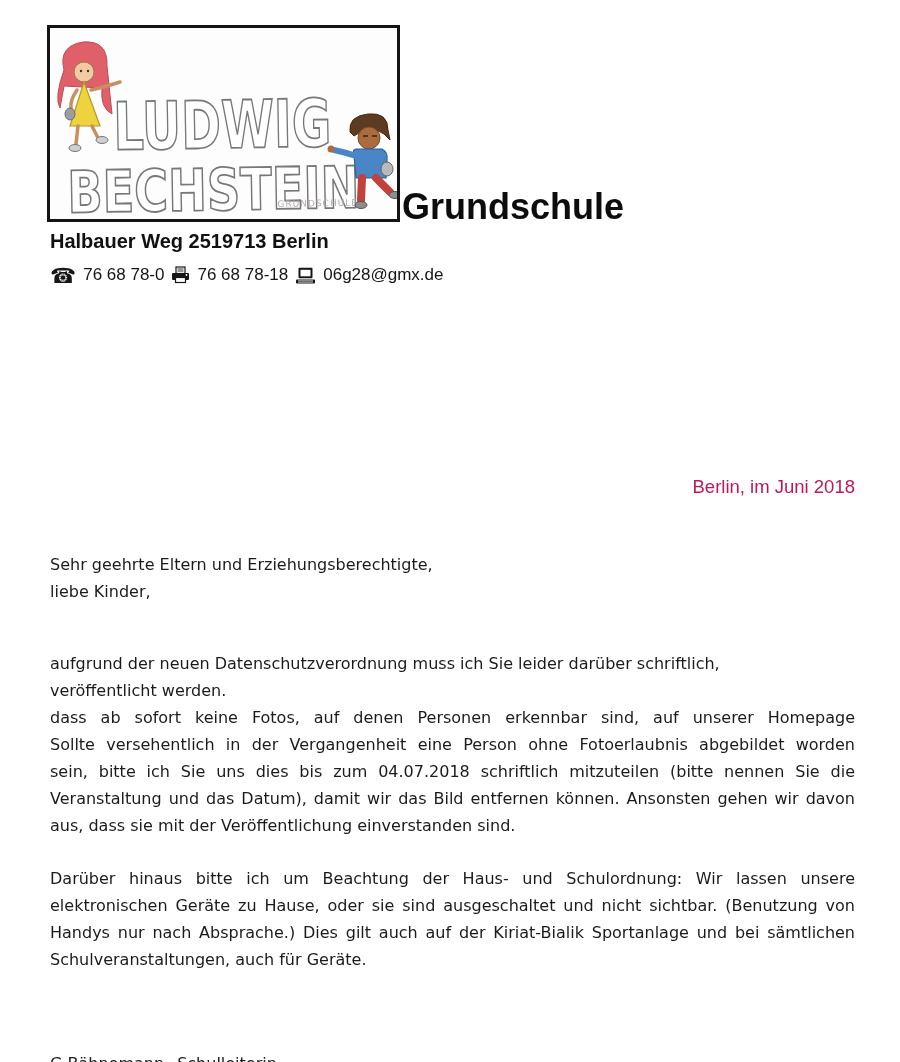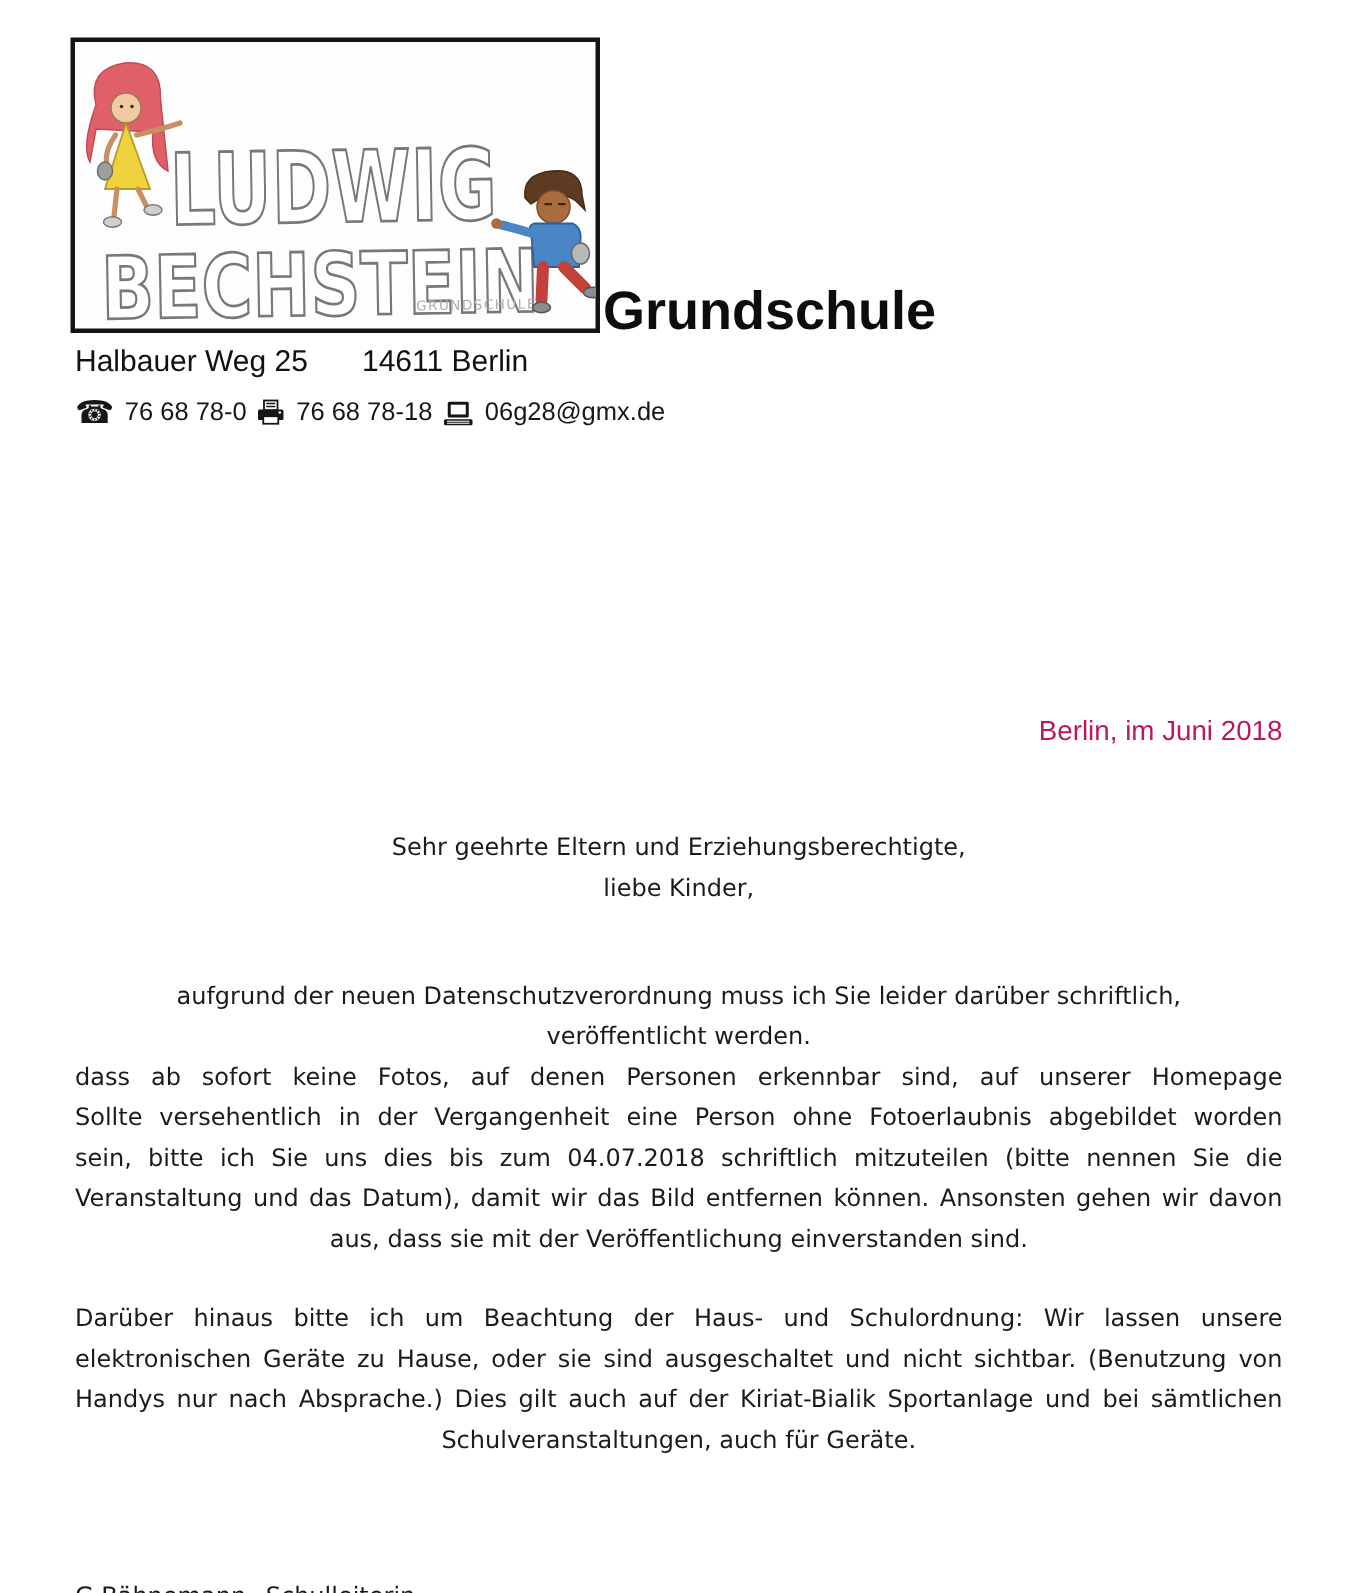--- a/index.html
+++ b/index.html
@@ -18,22 +18,22 @@
     border:3px solid #141414;
     background:#fdfdfd;
   }
   .school-type{
     position:absolute;left:402px;top:186px;
     font-size:36px;font-weight:bold;color:#0d0d0d;
     letter-spacing:0px;
   }
   .address-line{
     position:absolute;left:50px;top:230px;
-    font-size:20px;font-weight:normal;color:#111;
-    display:flex;gap:36px;
+    font-size:20px;font-weight:bold;color:#111;
+    display:flex;
   }
   .contact-line{
     position:absolute;left:50px;top:265px;
     font-size:17px;color:#161616;
     display:flex;align-items:center;gap:7px;
   }
   .contact-line .glyph{font-size:21px;line-height:17px;}
   .contact-line svg{display:block;}
   
   .date-line{
@@ -42,21 +42,21 @@
   }
   .body-block{
     position:absolute;left:50px;width:805px;
     font-family:cursive, "DejaVu Sans", sans-serif;
     font-size:16px;line-height:27px;color:#1b1b1b;
   }
   .salutation{top:551px;}
   .para-1{top:650px;}
   .para-2{top:865px;}
   .signature{top:1003px;margin-top:47px;}
-  .body-line{text-align:center;}
+  .body-line{text-align:left;}
   .body-line.jst{text-align:justify;text-align-last:justify;}
 </style>
 </head>
 <body>
 
 <div class="page">
 
   <div class="logo-box">
     <svg width="347" height="191" viewBox="0 0 347 191">
 
@@ -92,21 +92,21 @@
         <ellipse cx="311" cy="177" rx="6" ry="3.5" fill="#8d8d8d" stroke="#555"></ellipse>
         <ellipse cx="345" cy="167" rx="6" ry="3.5" fill="#8d8d8d" stroke="#555"></ellipse>
       </g>
     </svg>
   </div>
 
   <div class="school-type">Grundschule</div>
 
   <div class="address-line">
     <span>Halbauer Weg 25</span>
-    <span>14611 Berlin</span>
+    <span>19713 Berlin</span>
   </div>
 
   <div class="contact-line">
     <span class="glyph">☎</span>
     <span>76 68 78-0</span>
     <span>
       <svg width="19" height="18" viewBox="0 0 19 18">
         <rect x="5" y="1" width="9" height="6.5" fill="#ffffff" stroke="#161616" stroke-width="1.2"></rect>
         <path d="M6.5,3 L12.5,3 M6.5,5 L12.5,5" stroke="#161616" stroke-width="0.9"></path>
         <rect x="1" y="7" width="17" height="7" rx="1" fill="#161616"></rect>

